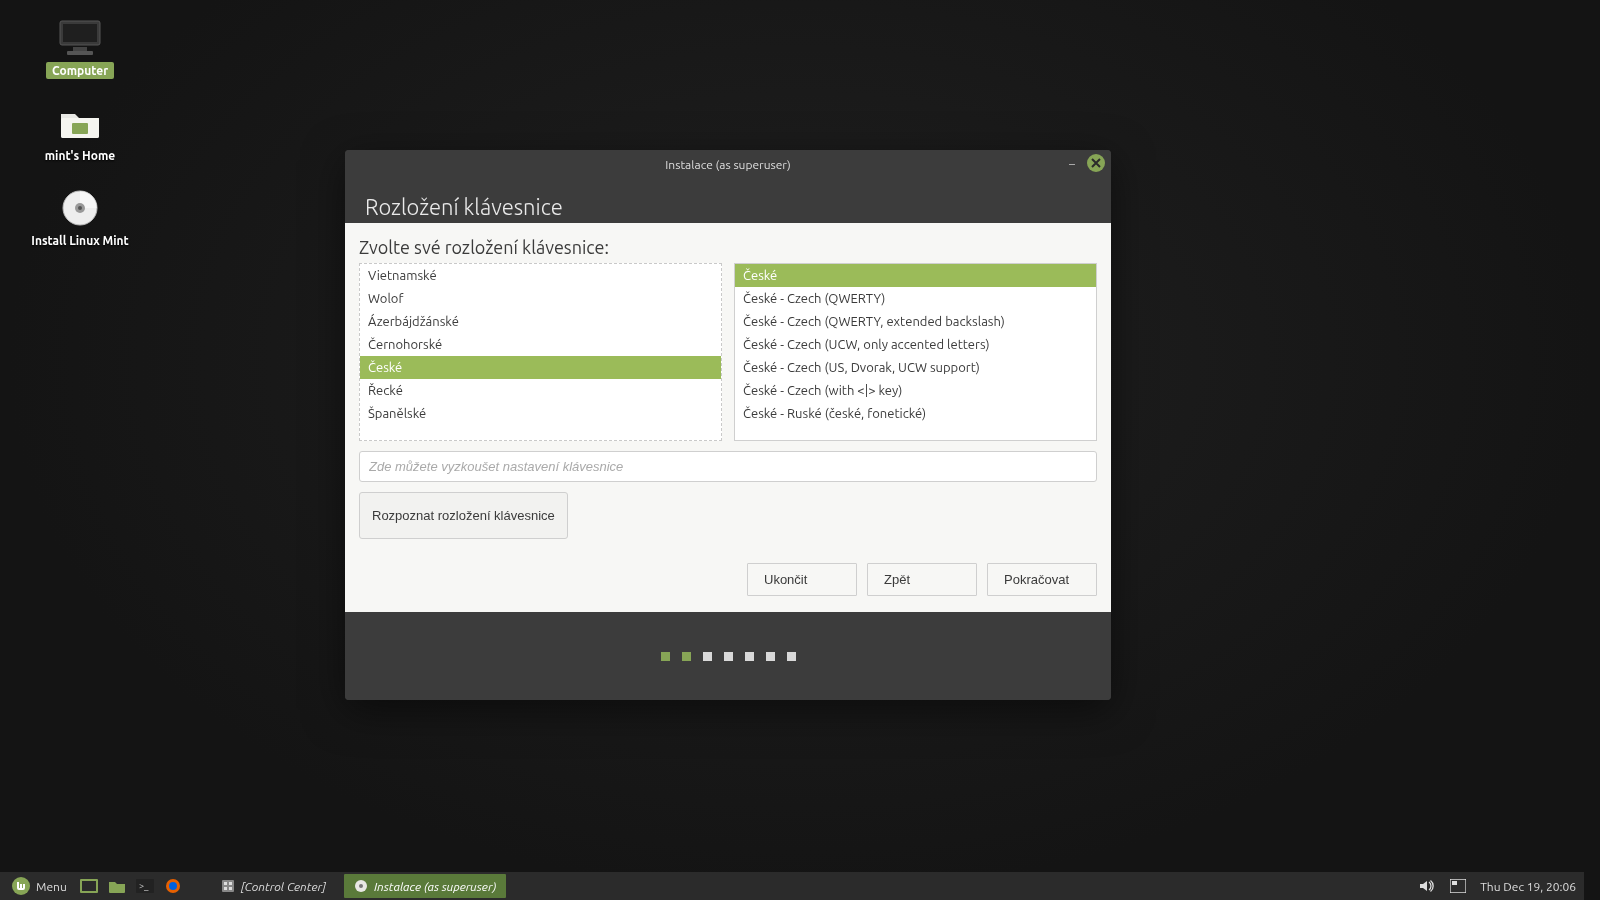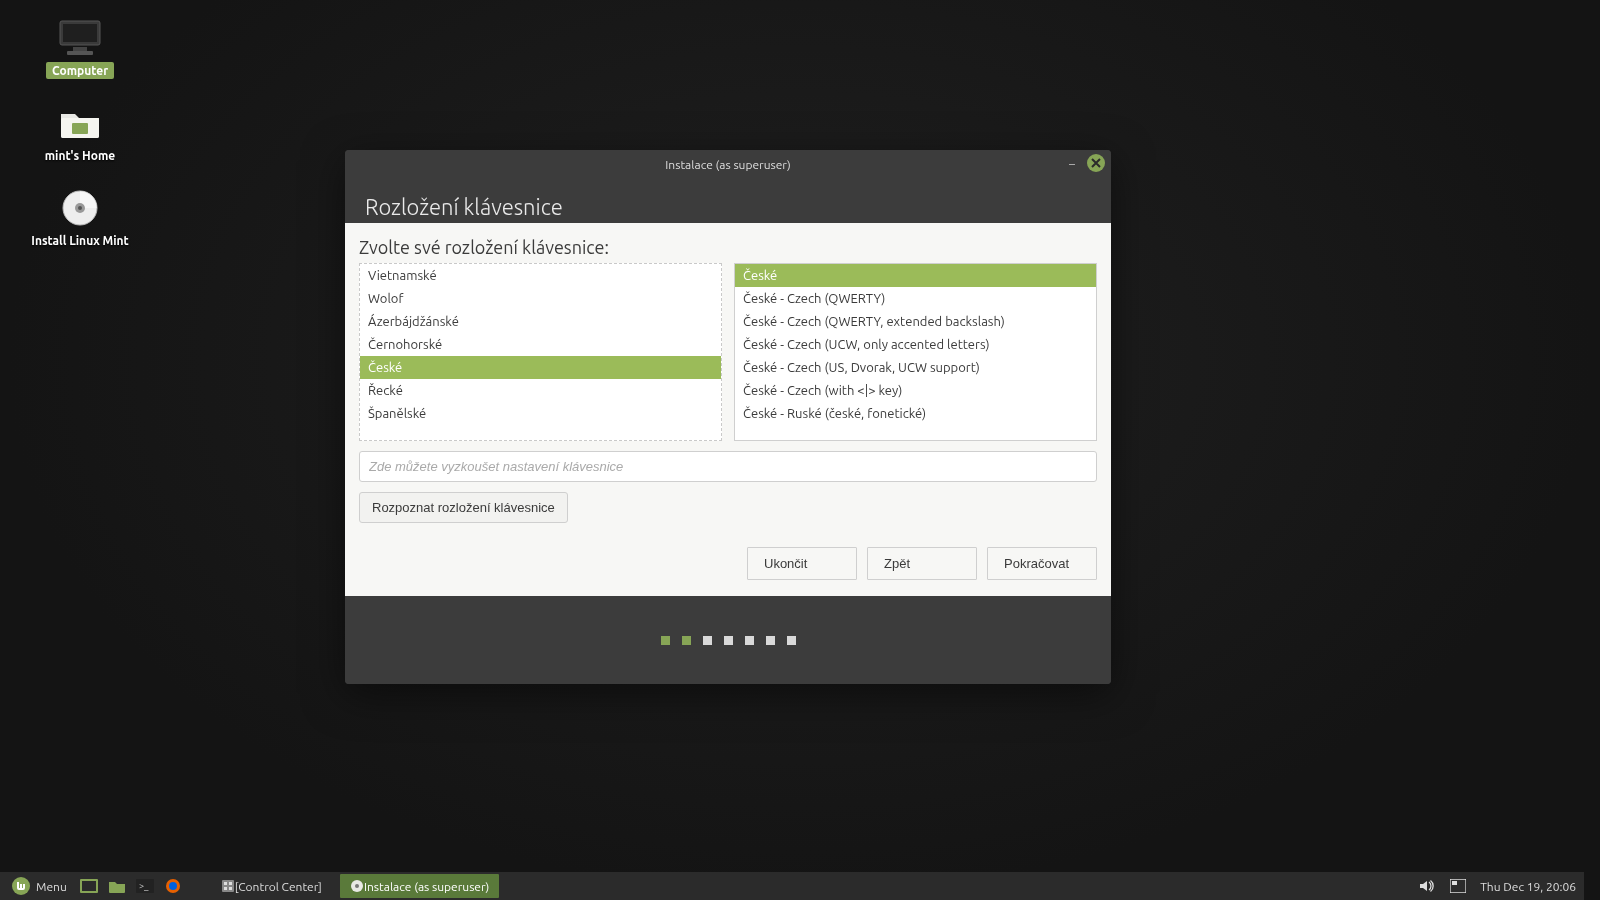--- a/index.html
+++ b/index.html
@@ -27,33 +27,33 @@
   .header-strip h1 { color:#eaeaea; font-weight:300; font-size:22px; }
   .content { background:#f7f7f5; color:#3b3b3b; padding: 14px 14px 16px; }
   .prompt { font-size:18px; margin-bottom:6px; color:#3b3b3b; }
   .lists { display:flex; gap:12px; }
   .listbox { flex:1; background:#fff; border:1px solid #cfcfcf; height:178px; overflow-y:auto; font-size:13px; }
   .listbox.left { border:1px dashed #c9c9c9; }
   .listbox .item { padding:3px 8px; cursor:default; line-height:17px; }
   .listbox .item.sel { background:#9BBB59; color:#fff; }
   .test-input { width:100%; margin-top:10px; padding:7px 9px; border:1px solid #cfcfcf; border-radius:3px; font-size:13px; background:#fff; }
   .test-input::placeholder { color:#aaa; font-style:italic; }
-  .detect-btn { margin-top:10px; padding:7px 12px; background:#f2f2f0; border:1px solid #cfcfcf; border-radius:3px; font-size:13px; color:#3b3b3b; cursor:pointer; }
+  .detect-btn { margin-top:10px; padding:15px 12px; background:#f2f2f0; border:1px solid #cfcfcf; border-radius:3px; font-size:13px; color:#3b3b3b; cursor:pointer; }
   .nav-row { display:flex; justify-content:flex-end; gap:10px; margin-top:24px; }
   .nav-btn { min-width:110px; padding:8px 16px; background:#f7f7f5; border:1px solid #cfcfcf; border-radius:1px; font-size:13px; color:#3b3b3b; cursor:pointer; text-align:left; }
   .footer-strip { background:#3c3c3c; height:88px; display:flex; align-items:center; justify-content:center; gap:12px; }
   .dot { width:9px; height:9px; background:#d9d9d9; }
   .dot.on { background:#87a556; }
 
   
   .taskbar { position:absolute; left:0; right:16px; bottom:0; height:28px; background:#2b2b2b; display:flex; align-items:center; padding:0 8px; gap:8px; color:#ddd; font-size:12px; }
   .menu-btn { display:flex; align-items:center; gap:6px; cursor:pointer; padding:2px 4px; }
   .mint-logo { width:18px; height:18px; border-radius:50%; background:#87a556; display:flex; align-items:center; justify-content:center; color:#2b2b2b; font-weight:bold; font-size:11px; }
   .tb-ic { width:20px; height:18px; display:flex; align-items:center; justify-content:center; cursor:pointer; }
-  .task-item { display:flex; align-items:center; padding:3px 10px; cursor:pointer; border-radius:1px; height:24px; }
+  .task-item { display:flex; align-items:center; gap:6px; padding:3px 10px; cursor:pointer; border-radius:1px; height:24px;font-style:italic; }
   .task-item.active { background:#5a7a3a; color:#fff; }
   .tray { margin-left:auto; display:flex; align-items:center; gap:12px; }
   .clock { font-size:12px; }
 
   
   .listbox::-webkit-scrollbar { width:10px; }
   .listbox::-webkit-scrollbar-thumb { background:#cfcfcf; }
   .listbox::-webkit-scrollbar-track { background:#f0f0f0; }
 
   svg { display:block; }

